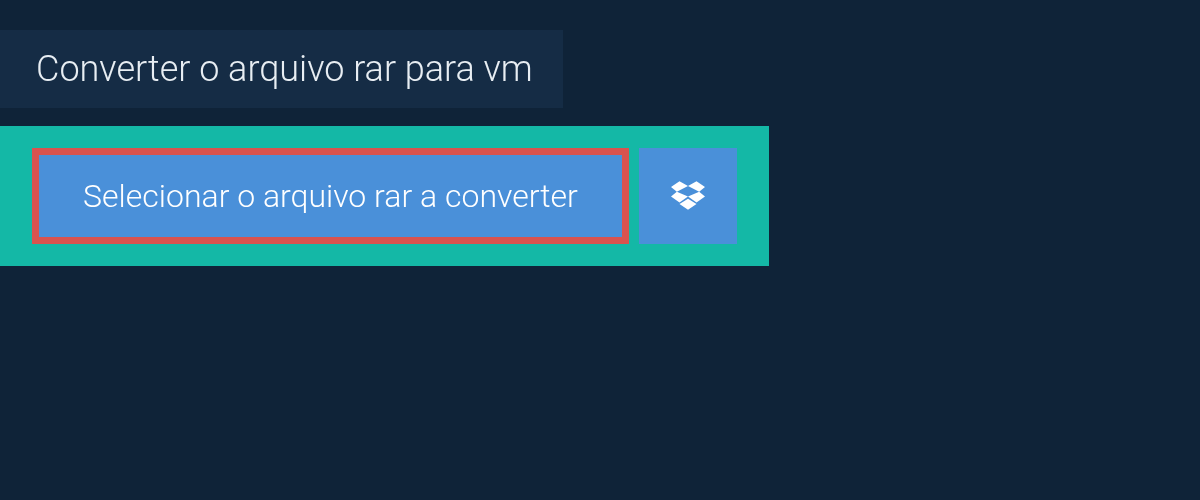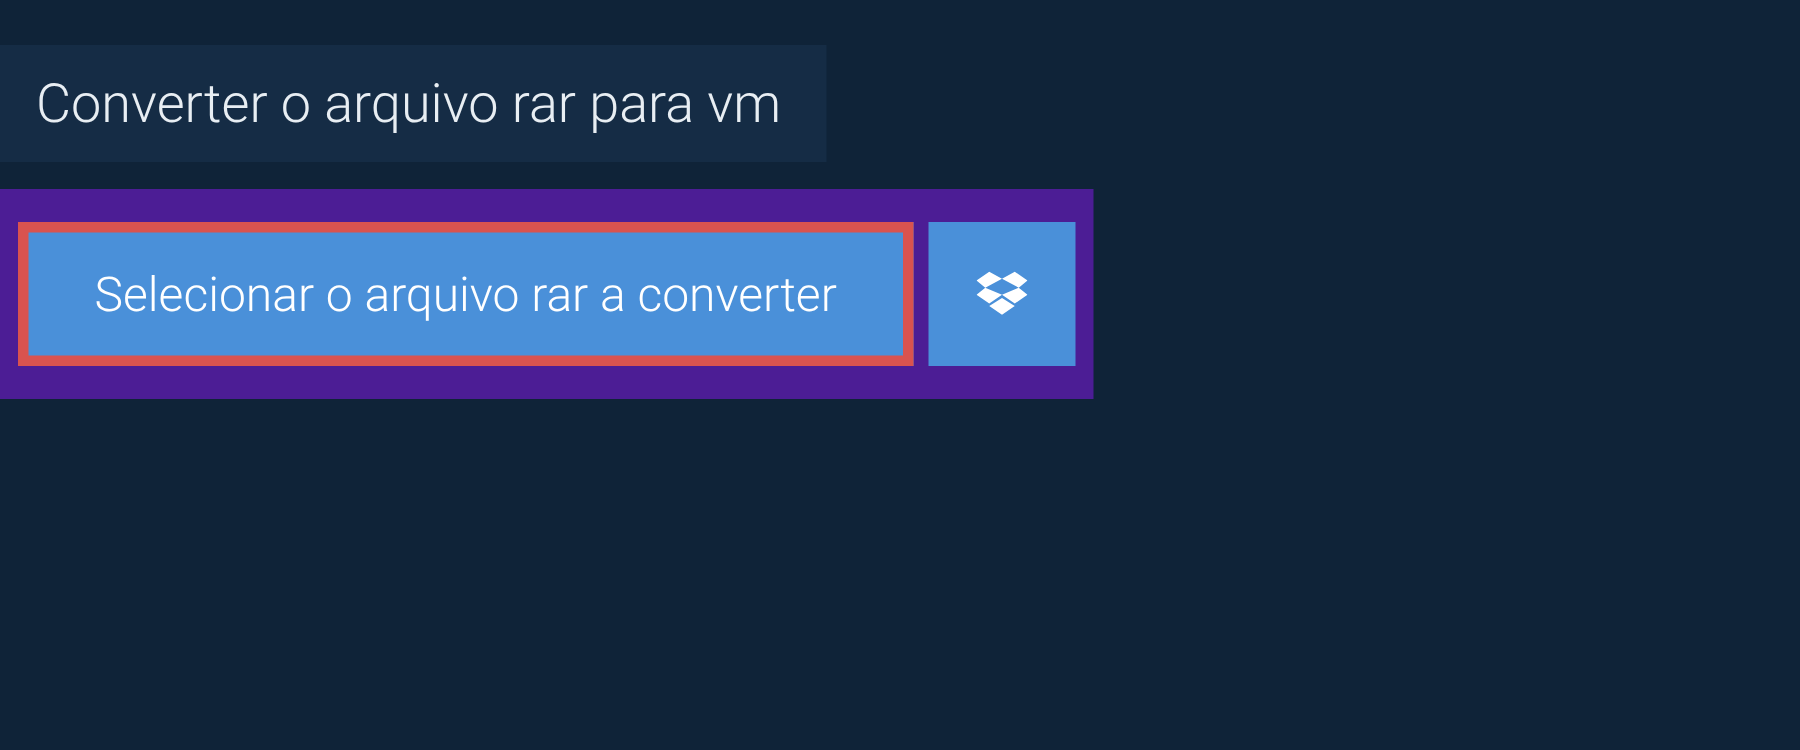--- a/index.html
+++ b/index.html
@@ -11,33 +11,33 @@
       width: 1200px;
       height: 500px;
       background-color: #0f2338;
       font-family: -apple-system, BlinkMacSystemFont, "Segoe UI", Roboto, "Helvetica Neue", Arial, sans-serif;
       font-weight: 300;
       overflow: hidden;
     }
     .header {
       background-color: #152c45;
       display: inline-block;
-      padding: 18px 30px 18px 24px;
+      padding: 18px 30px 18px 36px;
       margin-top: 30px;
       text-align: right;
     }
     .header-title {
       color: #e8eef3;
       font-size: 36px;
       font-weight: 300;
     }
     .upload-panel {
-      background-color: #4c1d95;
+      background-color: #14b8a6;
       margin-top: 18px;
-      padding: 22px 12px;
+      padding: 22px 32px;
       display: inline-flex;
       align-items: stretch;
       gap: 10px;
       text-align: right;
     }
     .select-button {
       background-color: #4a90d9;
       border: 7px solid #d9534f;
       color: #ffffff;
       font-size: 32px;

